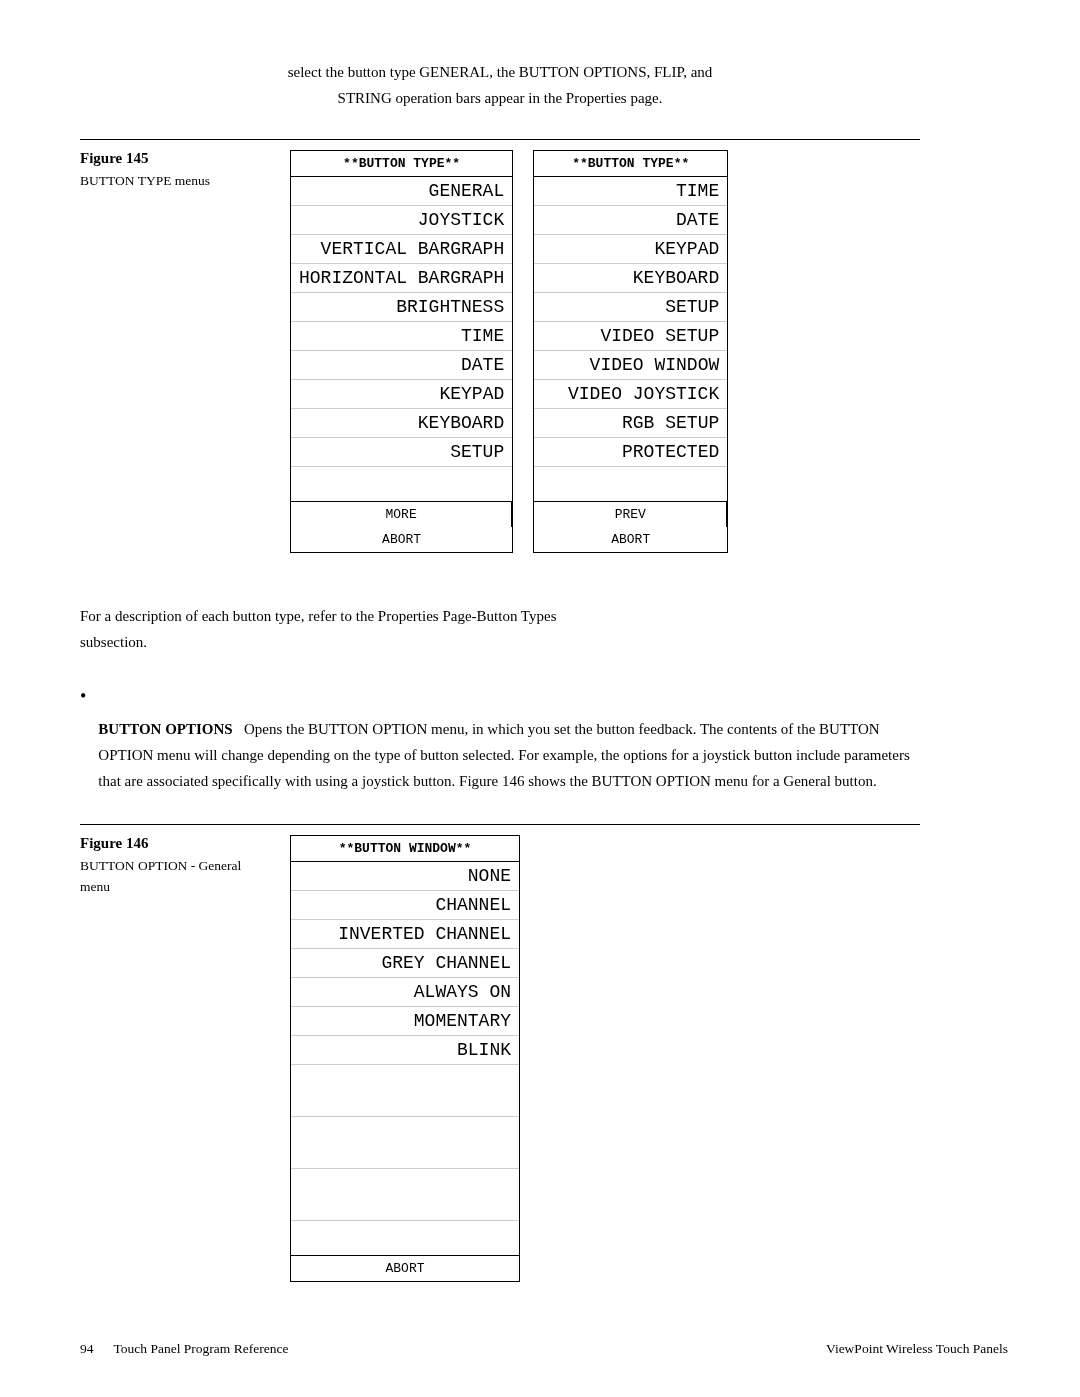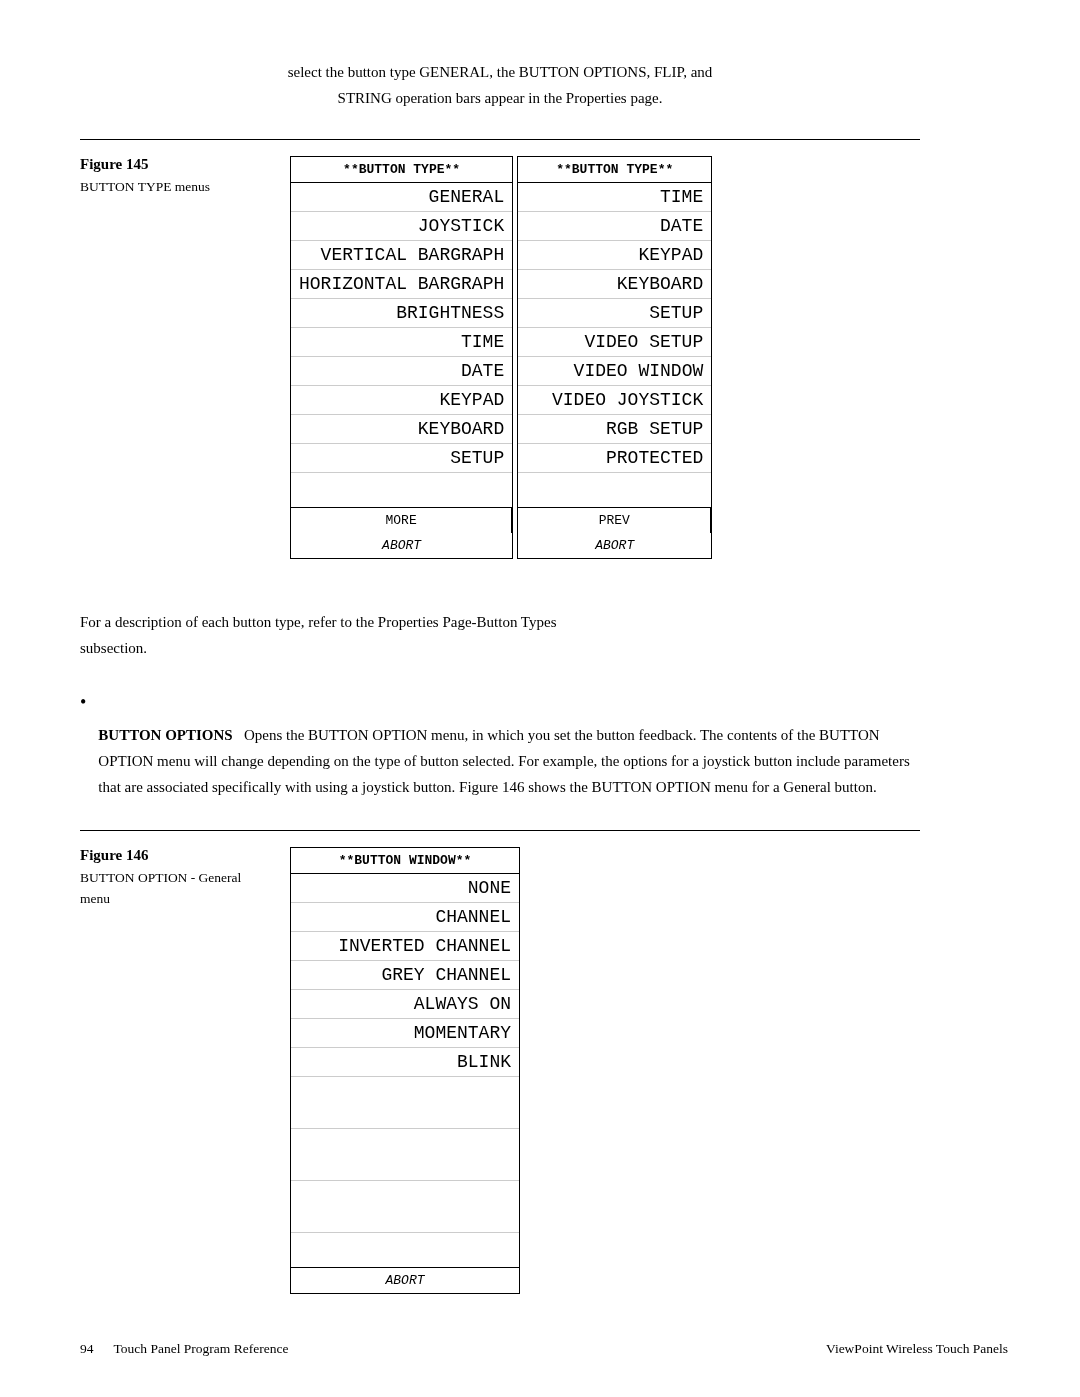--- a/index.html
+++ b/index.html
@@ -28,21 +28,21 @@
       line-height: 1.7;
       font-size: 15px;
     }
 
     .figure-section {
       display: flex;
       flex-direction: row;
       align-items: flex-start;
       margin-bottom: 32px;
       border-top: 1.5px solid #000;
-      padding-top: 16px;
+      padding-top: 10px;
     }
 
     .figure-label-col {
       width: 210px;
       flex-shrink: 0;
       padding-right: 16px;
     }
 
     .figure-label {
       font-weight: bold;
@@ -51,21 +51,21 @@
     }
 
     .figure-caption {
       font-size: 13.5px;
       line-height: 1.5;
     }
 
     .menus-row {
       display: flex;
       flex-direction: row;
-      gap: 4px;
+      gap: 20px;
       flex: 1;
     }
 
     .menu-box {
       border: 1.5px solid #000;
       font-family: 'Courier New', Courier, monospace;
       font-size: 13px;
       min-width: 195px;
     }
 
@@ -109,21 +109,20 @@
       border-right: 1px solid #000;
       padding: 5px 8px;
       text-align: center;
       font-family: 'Courier New', Courier, monospace;
       font-size: 13px;
       background: #fff;
     }
 
     .menu-footer-btn:last-child {
       border-right: none;
-      font-style: italic;
     }
 
     .menu-footer-spacer {
       flex: 1.2;
     }
 
     .body-text {
       margin: 18px 0 18px 0;
       line-height: 1.75;
       font-size: 15px;

